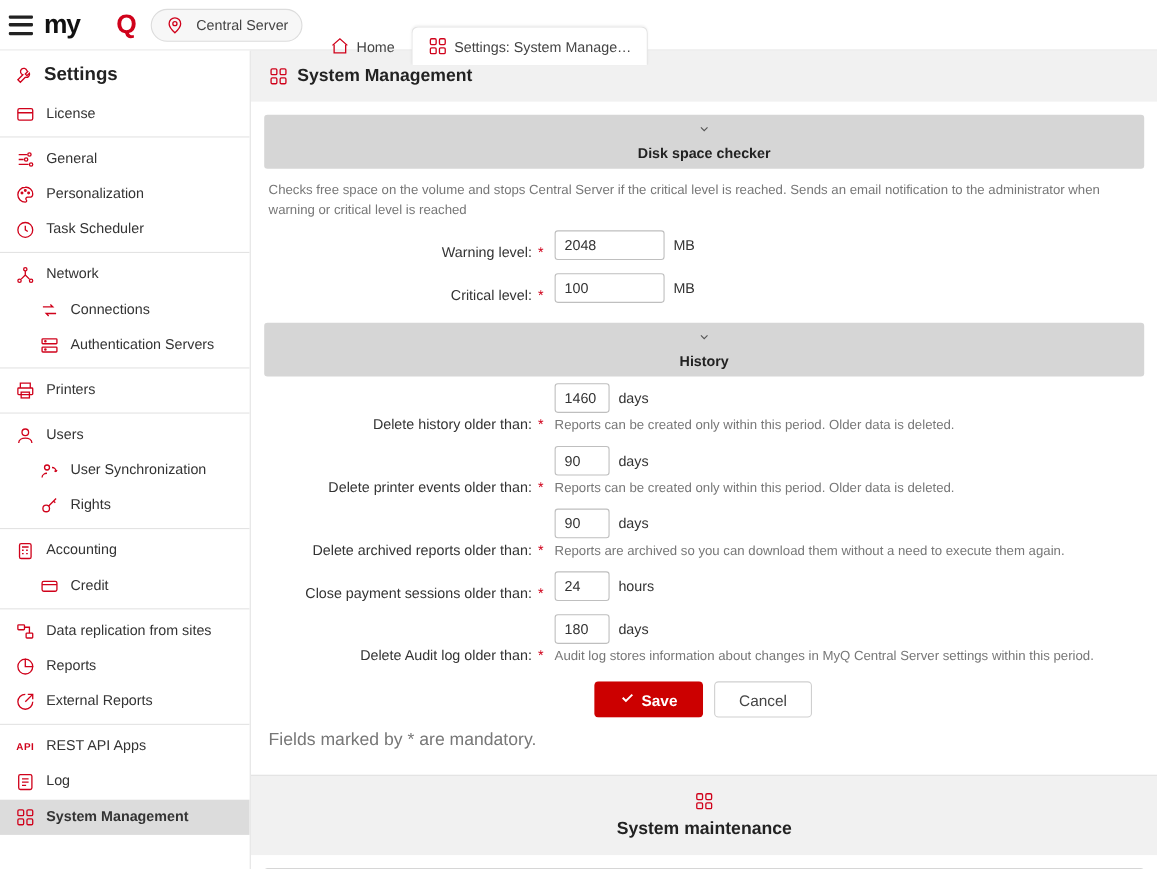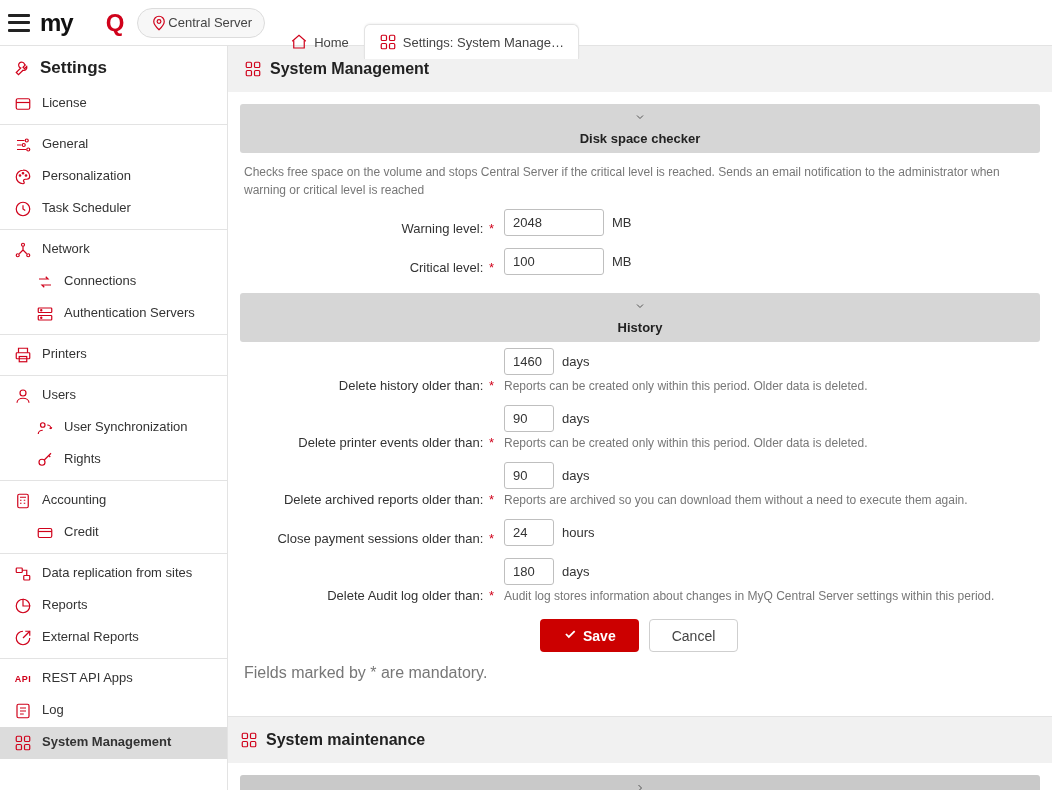--- a/index.html
+++ b/index.html
@@ -36,21 +36,21 @@
     background:#fff;
     gap:6px;
   }
   .hamburger{width:22px;height:18px;display:flex;flex-direction:column;justify-content:space-between;cursor:pointer;margin-right:4px;}
   .hamburger span{height:3px;background:#222;border-radius:1px;}
   .logo{display:flex;align-items:baseline;font-weight:900;font-size:24px;letter-spacing:-1px;margin-right:8px;gap:33px;}
   .logo .my{color:#111;}
   .logo .q{color:var(--red);}
 
   .chip{
-    display:flex;align-items:center;gap:0;
+    display:flex;align-items:center;gap:10px;
     border:1px solid #dcdcdc;background:#f7f7f7;
     border-radius:18px;padding:5px 12px;font-size:13px;color:#444;
     cursor:pointer;
   }
 
   .tabs{display:flex;align-items:flex-end;height:100%;margin-left:4px;}
   .tab{
     display:flex;align-items:center;gap:6px;
     padding:8px 14px;font-size:13px;color:#444;
     border:1px solid transparent;border-bottom:none;
@@ -133,22 +133,22 @@
     border:1px solid transparent;
   }
   .btn.primary{background:var(--red2);color:#fff;font-weight:600;}
   .btn.secondary{background:#fff;color:#444;border-color:#cfcfcf;}
   .check-ico svg{stroke:#fff;width:14px;height:14px;}
 
   .footnote{font-size:16px;color:var(--muted);padding:6px 4px 0;}
 
   .sub-title{
     display:flex;align-items:center;gap:8px;
-    padding:14px 12px;font-size:16px;font-weight:700;color:#222;
-    background:var(--bg);border-top:1px solid var(--line);margin-top:14px;
+    padding:14px 0;font-size:16px;font-weight:700;color:#222;
+    background:var(--bg);border-top:1px solid var(--line);margin-top:2px;flex-direction:column;
   }
 </style>
 </head>
 <body>
 
 <div class="topbar">
   <div class="hamburger">
       <span></span>
       <span></span>
       <span></span>

